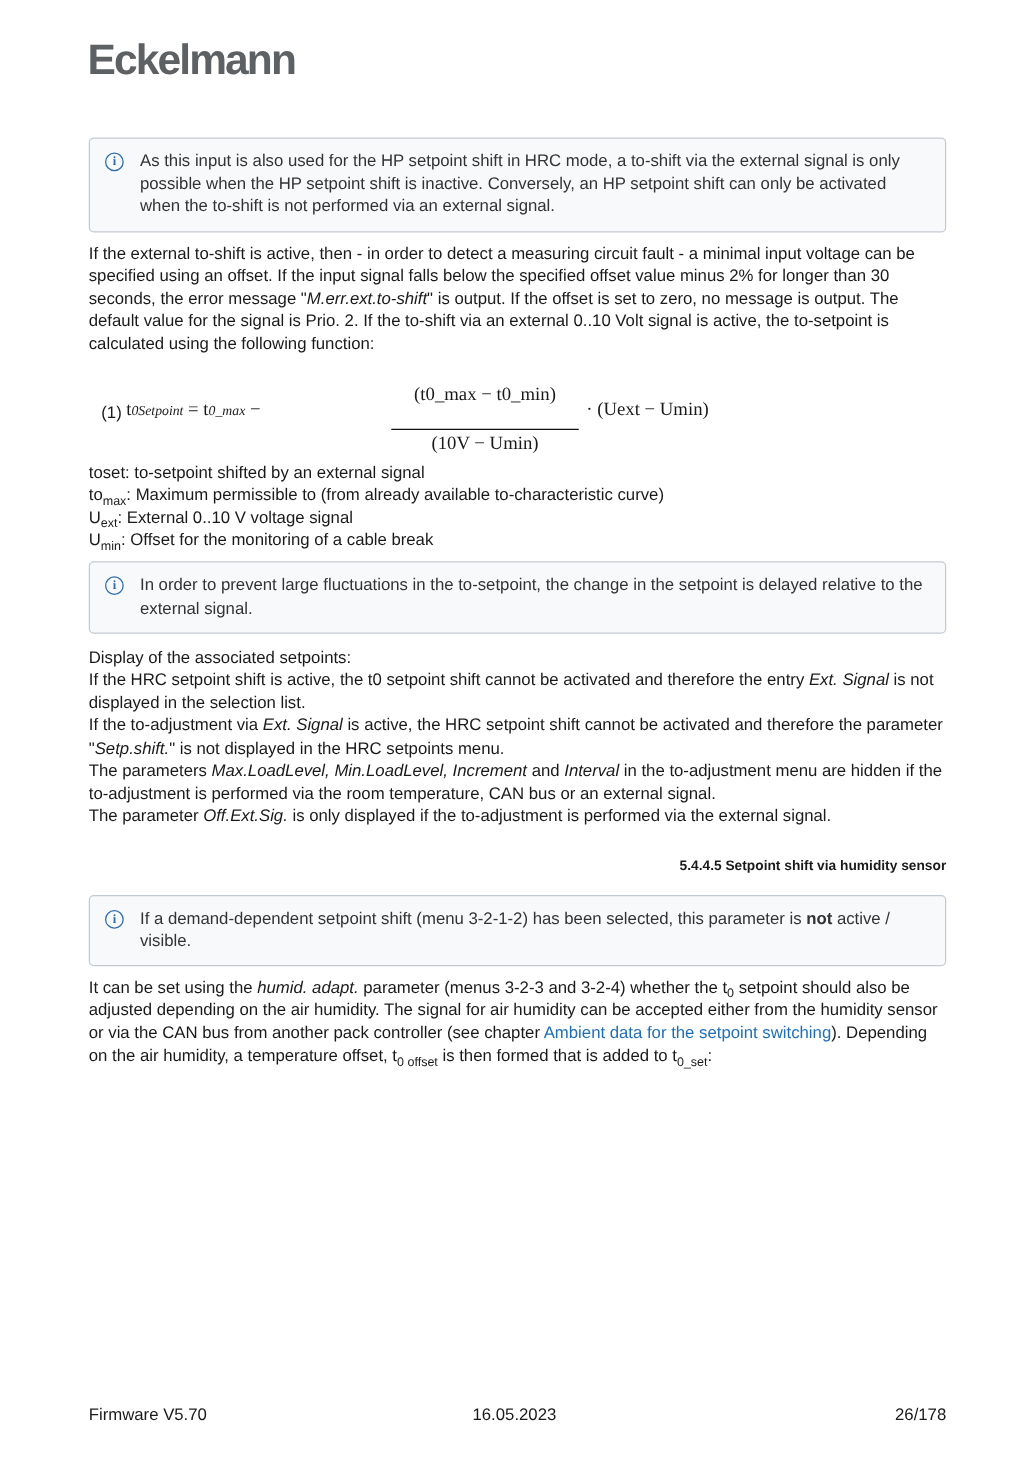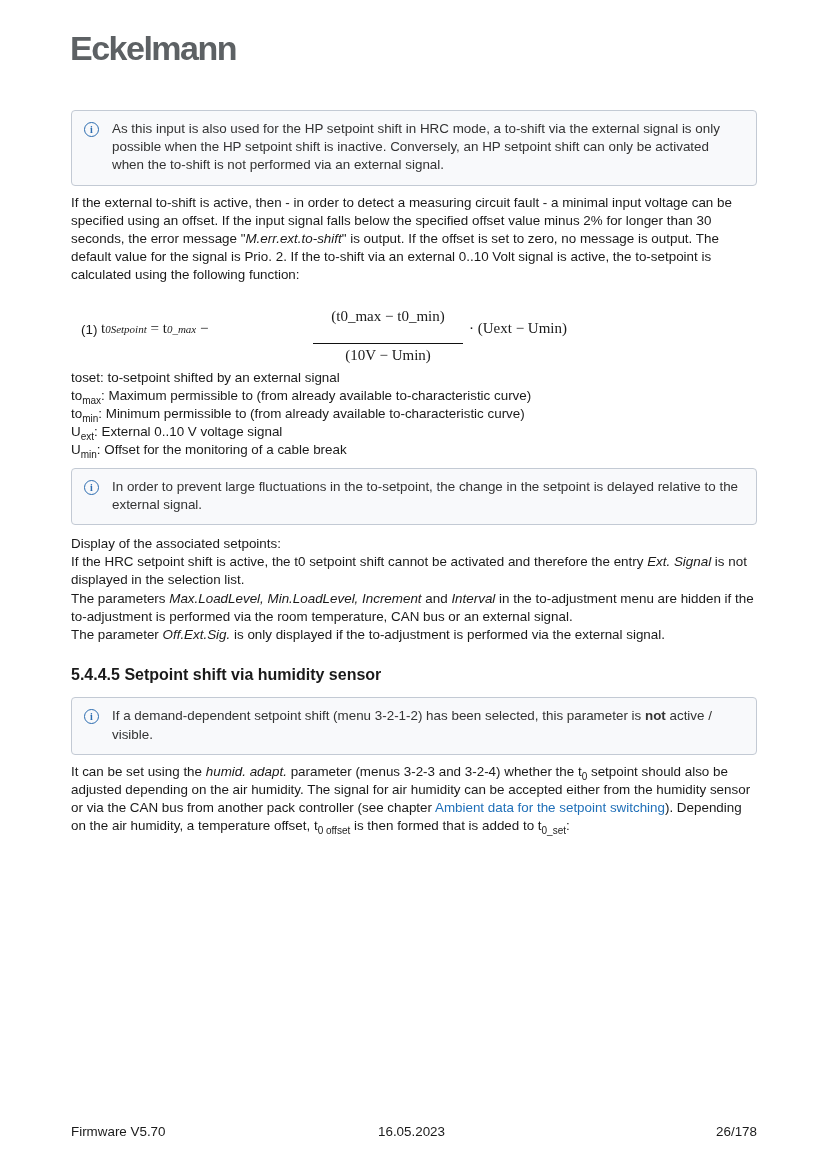--- a/index.html
+++ b/index.html
@@ -20,21 +20,21 @@
   .formula .lhs { position: absolute; left: 20px; top: 12px; text-align: right; }
   .formula .frac { position: absolute; left: 232px; top: 0; text-align: center; width: 150px; }
   .formula .frac .top { display: block; border-bottom: 1px solid #111; padding-bottom: 18px; }
   .formula .frac .bot { display: block; padding-top: 2px; }
   .formula .rhs { position: absolute; left: 388px; top: 12px; }
   .formula i { font-style: italic; font-size: 11px; }
   sub { font-size: 10px; line-height: 0; }
   .defs { margin-top: 14px; }
   .note2 { margin-top: 8px; }
   .para3 { margin-top: 10px; }
-  h3 { font-size: 16px; font-weight: bold; margin: 22px 0 13px 0; }
+  h3 { font-size: 11px; font-weight: bold; margin: 22px 0 13px 0; text-align: right; }
   .link { color: #1f6fb8; }
   .footer { position: absolute; top: 1123px; left: 71px; width: 686px; font-size: 13.4px; }
   .footer .l { position: absolute; left: 0; }
   .footer .c { position: absolute; left: 307px; }
   .footer .r { position: absolute; right: 0; }
 </style>
 </head>
 <body>
 
 <div class="logo">Eckelmann</div>
@@ -53,33 +53,33 @@
     <span class="frac">
       <span class="top">(t0_max − t0_min)</span>
       <span class="bot">(10V − Umin)</span>
     </span>
     <span class="rhs">· (Uext − Umin)</span>
   </div>
 
   <div class="defs">
     <div><span>toset</span><span>: to-setpoint shifted by an external signal</span></div>
     <div><span>to</span><sub>max</sub><span>: Maximum permissible to (from already available to-characteristic curve)</span></div>
-    <div><span>to</span><sub>min</sub><span>: Minimum permissible to (from already available to-characteristic curve)</span></div>
     <div><span>U</span><sub>ext</sub><span>: External 0..10 V voltage signal</span></div>
     <div><span>U</span><sub>min</sub><span>: Offset for the monitoring of a cable break</span></div>
   </div>
 
   <div class="note note2">
     <span class="info">i</span>
     <p>In order to prevent large fluctuations in the to-setpoint, the change in the setpoint is delayed relative to the external signal.</p>
   </div>
 
   <div class="para3">
     <div>Display of the associated setpoints:</div>
     <div><span>If the HRC setpoint shift is active, the t0 setpoint shift cannot be activated and therefore the entry </span><i>Ext. Signal</i><span> is not displayed in the selection list.</span></div>
+    <div><span>If the to-adjustment via </span><i>Ext. Signal</i><span> is active, the HRC setpoint shift cannot be activated and therefore the parameter "</span><i>Setp.shift.</i><span>" is not displayed in the HRC setpoints menu.</span></div>
     <div><span>The parameters </span><i>Max.LoadLevel, Min.LoadLevel, Increment</i><span> and </span><i>Interval</i><span> in the to-adjustment menu are hidden if the to-adjustment is performed via the room temperature, CAN bus or an external signal.</span></div>
     <div><span>The parameter </span><i>Off.Ext.Sig.</i><span> is only displayed if the to-adjustment is performed via the external signal.</span></div>
   </div>
 
   <h3>5.4.4.5  Setpoint shift via humidity sensor</h3>
 
   <div class="note">
     <span class="info">i</span>
     <p><span>If a demand-dependent setpoint shift (menu 3-2-1-2) has been selected, this parameter is </span><b>not</b><span> active / visible.</span></p>
   </div>

